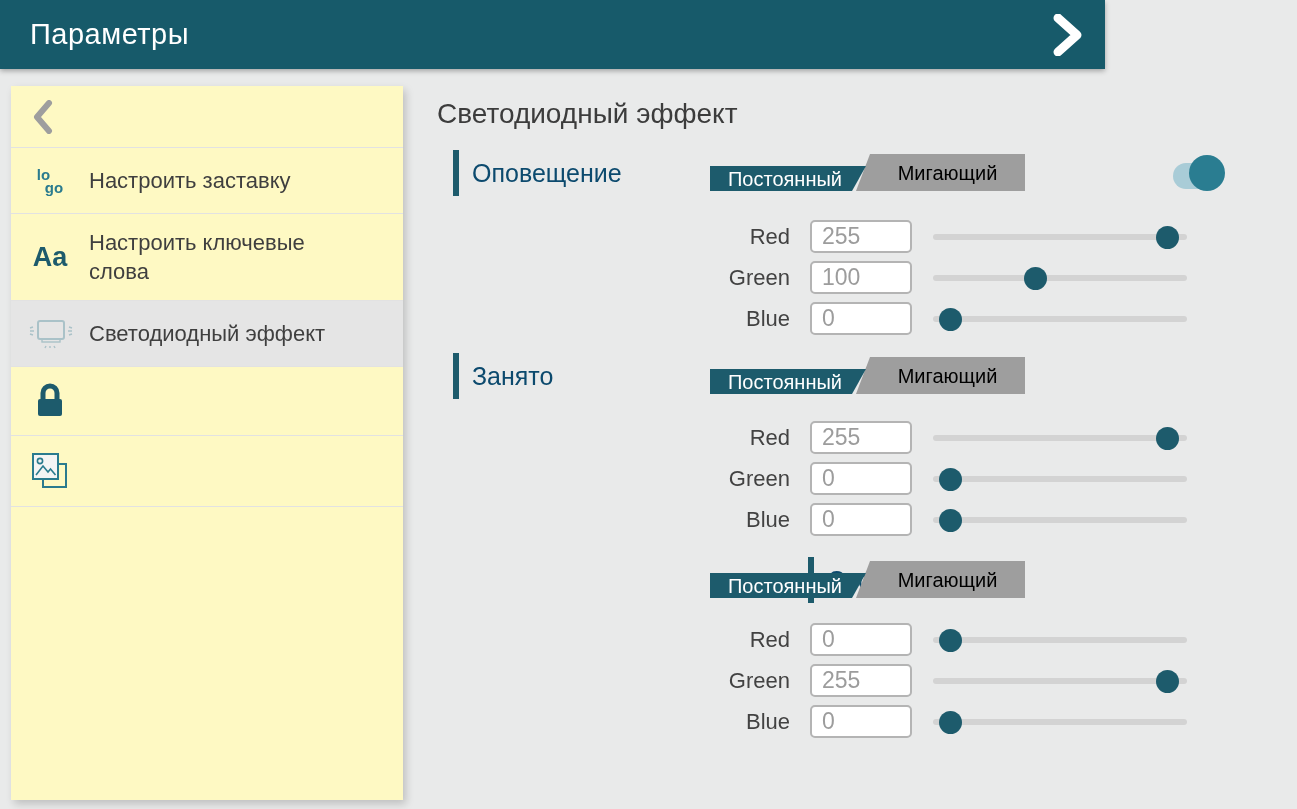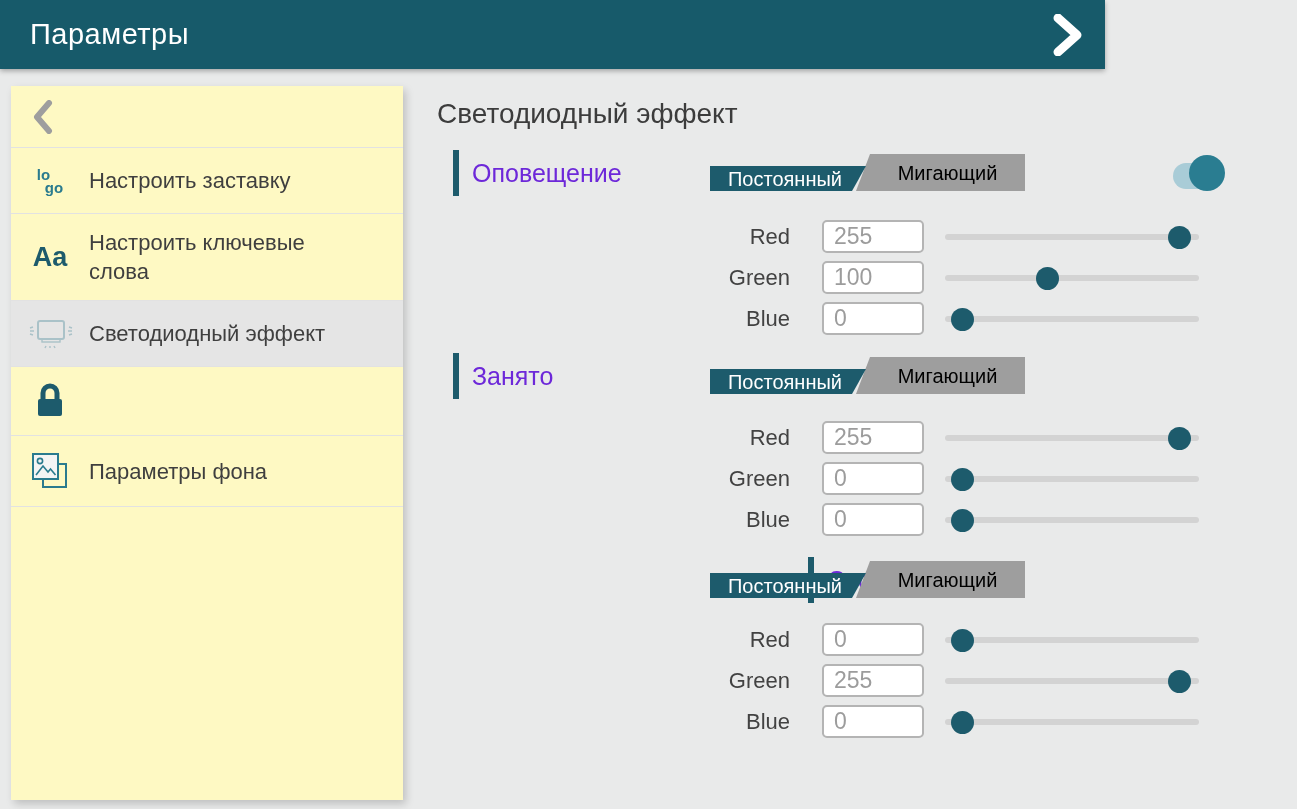--- a/index.html
+++ b/index.html
@@ -35,21 +35,21 @@
   .icon-box{width:78px; min-width:78px; display:flex; justify-content:center; align-items:center;}
   .side-label{font-size:22px; line-height:29px; color:#3f3f3f; max-width:250px;}
   .logo-ic{color:#2a7b8e; font-size:15px; font-weight:700; line-height:13px;}
   .logo-ic .l2{display:block; margin-left:8px;}
   .aa-ic{color:var(--accent); font-size:27px; font-weight:700;}
   
   .main{position:absolute; left:437px; top:0; width:860px;}
   .page-title{margin-top:97px; font-size:28px; line-height:34px; font-weight:400; color:#3c3c3c;}
   .sec-head{position:relative; height:46px; display:flex; align-items:center;}
   .sec-head .bar{width:6px; height:46px; background:var(--accent); margin-left:16px;}
-  .sec-name{font-size:25px; color:#6d28d9; margin-left:13px;}
+  .sec-name{font-size:25px; color:#0c4a6e; margin-left:13px;}
   .mt1{margin-top:19px;} .gt1{margin-top:20px;}
   .mt2{margin-top:14px;} .gt2{margin-top:18px;}
   .mt3{margin-top:17px;justify-content:center;} .gt3{margin-top:16px;}
   
   .seg{position:absolute; left:273px; top:4px; width:315px; height:37px;}
   .seg-off{
     position:absolute; inset:0; background:var(--seg-off);
     clip-path:polygon(160px 0, 100% 0, 100% 100%, 146px 100%); cursor:pointer;
   }
   .seg-off span{position:absolute; left:160px; right:0; top:50%; transform:translateY(-50%);
@@ -63,21 +63,21 @@
   
   .switch{position:absolute; left:736px; top:4px; width:54px; height:38px; cursor:pointer;}
   .switch .track{position:absolute; left:0; top:9px; width:46px; height:26px;
     border-radius:13px; background:var(--switch-track);}
   .switch .knob{position:absolute; left:16px; top:1px; width:36px; height:36px;
     border-radius:50%; background:var(--switch-knob);}
   
   .rgb-row{height:41px; display:flex; align-items:center;}
   .rgb-label{width:353px; text-align:right; font-size:22px; color:#424242;}
   .rgb-input{
-    margin-left:32px; width:102px; height:33px; border:2px solid #b4b4b4; border-radius:5px;
+    margin-left:20px; width:102px; height:33px; border:2px solid #b4b4b4; border-radius:5px;
     background:#fff; font-family:"Liberation Sans", sans-serif; font-size:23px; color:#9c9c9c;
     padding-left:10px; outline:none;
   }
   .slider{margin-left:21px; position:relative; width:254px; height:24px; cursor:pointer;}
   .slider .track{position:absolute; left:0; right:0; top:9px; height:6px;
     background:var(--slider-track); border-radius:3px;}
   .slider .thumb{position:absolute; top:1px; width:23px; height:23px; border-radius:50%;
     background:var(--accent);}
 </style>
 </head>
@@ -135,21 +135,20 @@
 
   <div class="side-item">
     <div class="icon-box">
       <svg width="42" height="42" viewBox="0 0 42 42">
         <rect x="14" y="14" width="23" height="23" fill="none" stroke="#2a7b8e" stroke-width="2"></rect>
         <rect x="4" y="4" width="25" height="25" fill="#f4f4f4" stroke="#2a7b8e" stroke-width="2"></rect>
         <circle cx="11" cy="11" r="2.6" fill="none" stroke="#2a7b8e" stroke-width="1.6"></circle>
         <path d="M7 25 L14 16 L19 22 L21.5 19 L26.5 25" fill="none" stroke="#2a7b8e" stroke-width="1.6"></path>
       </svg>
     </div>
-    <div class="side-label">Параметры фона</div>
   </div>
 </div>
 
 <div class="main">
   <h1 class="page-title">Светодиодный эффект</h1>
 
   <div class="sec-head mt1">
     <div class="bar"></div>
     <div class="sec-name">Оповещение</div>
     <div class="seg">

